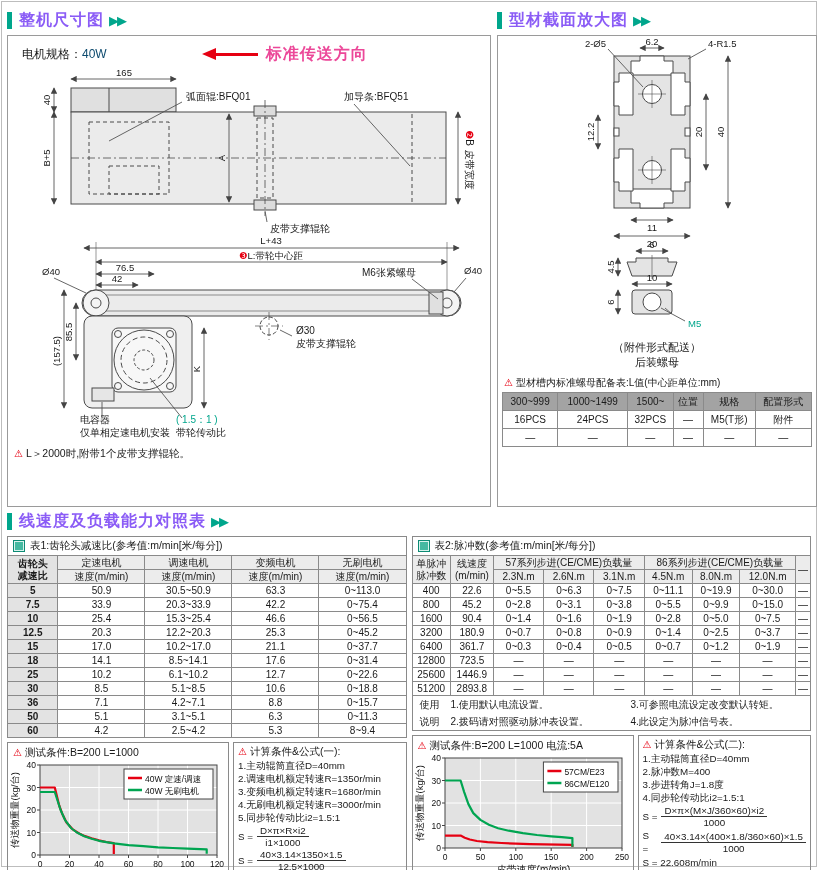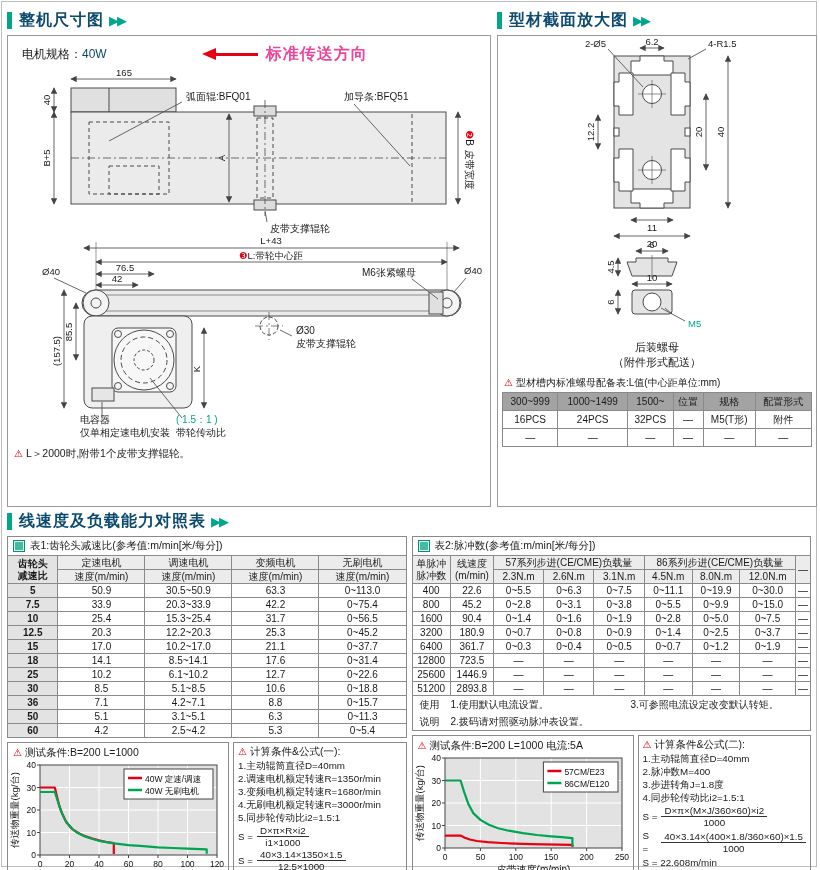--- a/index.html
+++ b/index.html
@@ -1,21 +1,21 @@
 <!DOCTYPE html>
 <html><head>
 <meta charset="utf-8">
 <style>
   html,body{margin:0;padding:0;background:#fff;}
   body{width:820px;height:870px;font-family:"Liberation Sans","DejaVu Sans",sans-serif;color:#1a1a1a;}
   .page{width:816px;height:866px;border:1px solid #bdbdbd;margin:1px;box-sizing:border-box;padding:4px 5px;}
   
   .sec-h{display:flex;align-items:center;height:24px;margin:2px 0 3px 0;}
   .sec-bar{width:5px;height:17px;background:#00a68c;margin-right:7px;}
-  .sec-title{color:#0c4a6e;font-weight:bold;font-size:16px;letter-spacing:1px;}
+  .sec-title{color:#8b5cf6;font-weight:bold;font-size:16px;letter-spacing:1px;}
   .sec-arrow{color:#00a68c;font-size:13px;margin-left:5px;letter-spacing:-2px;font-weight:bold;}
   
   .top-row{display:flex;gap:6px;}
   .panel-box{border:1px solid #9a9a9a;background:#fff;box-sizing:border-box;}
   .left-col{width:486px;}
   .right-col{flex:1;}
   .left-box{height:472px;padding:4px 6px;position:relative;}
   .right-box{height:472px;padding:2px 4px;}
   .spec-row{display:flex;align-items:center;height:24px;font-size:12px;margin-top:2px;}
   .spec-label{margin-left:8px;}
@@ -255,22 +255,22 @@
           <g stroke="#555" stroke-width="0.9">
             <line x1="130" y1="246" x2="170" y2="246" marker-start="url(#a2)" marker-end="url(#a2)"></line>
             <line x1="116" y1="252" x2="116" y2="276" marker-start="url(#a2)" marker-end="url(#a2)"></line>
             <line x1="183" y1="283" x2="159" y2="270"></line>
           </g>
           <text class="dt" x="150" y="243" text-anchor="middle">10</text>
           <text class="dt" x="112" y="264" text-anchor="middle" transform="rotate(-90 112 264)">6</text>
           <text class="dt teal-t" x="186" y="289">M5</text>
         </svg>
         <div class="nut-caption">
+          <div>（附件形式配送）</div>
           <div>后装螺母</div>
-          <div>（附件形式配送）</div>
         </div>
         <div class="nut-tbl-title"><span class="warn">⚠</span><span>型材槽内标准螺母配备表:L值(中心距单位:mm)</span></div>
         <table class="nut-table">
           <thead>
             <tr>
               <th>300~999</th>
               <th>1000~1499</th>
               <th>1500~</th>
               <th>位置</th>
               <th>规格</th>
@@ -341,21 +341,21 @@
               <td class="c0">7.5</td>
               <td>33.9</td>
               <td>20.3~33.9</td>
               <td>42.2</td>
               <td>0~75.4</td>
             </tr>
             <tr>
               <td class="c0">10</td>
               <td>25.4</td>
               <td>15.3~25.4</td>
-              <td>31.7</td>
+              <td>46.6</td>
               <td>0~56.5</td>
             </tr>
             <tr>
               <td class="c0">12.5</td>
               <td>20.3</td>
               <td>12.2~20.3</td>
               <td>25.3</td>
               <td>0~45.2</td>
             </tr>
             <tr>
@@ -398,21 +398,21 @@
               <td>5.1</td>
               <td>3.1~5.1</td>
               <td>6.3</td>
               <td>0~11.3</td>
             </tr>
             <tr>
               <td class="c0">60</td>
               <td>4.2</td>
               <td>2.5~4.2</td>
               <td>5.3</td>
-              <td>0~5.4</td>
+              <td>8~9.4</td>
             </tr>
           </tbody>
       </table>
       <div class="charts-row">
         <div class="chart-box">
           <div class="chart-cond">
               <span class="warn">⚠</span>
               <span>测试条件:B=200  L=1000</span>
             </div>
           <svg id="chart0" width="214" height="122">
@@ -599,20 +599,21 @@
               <td>—</td>
             </tr>
           </tbody>
       </table>
       <div class="notes-block">
         <div class="nb-label">使用</div>
         <div class="nb-cell">1.使用默认电流设置。</div>
         <div class="nb-cell">3.可参照电流设定改变默认转矩。</div>
         <div class="nb-label">说明</div>
         <div class="nb-cell">2.拨码请对照驱动脉冲表设置。</div>
+        <div class="nb-cell">4.此设定为脉冲信号表。</div>
       </div>
       <div class="charts-row">
         <div class="chart-box">
           <div class="chart-cond">
               <span class="warn">⚠</span>
               <span>测试条件:B=200  L=1000  电流:5A</span>
             </div>
           <svg id="chart1" width="214" height="122">
               <rect x="30" y="5" width="177" height="90" fill="#e2e2e2"></rect>
               <line x1="65.4" y1="5" x2="65.4" y2="95" stroke="#ffffff" stroke-width="1"></line>

